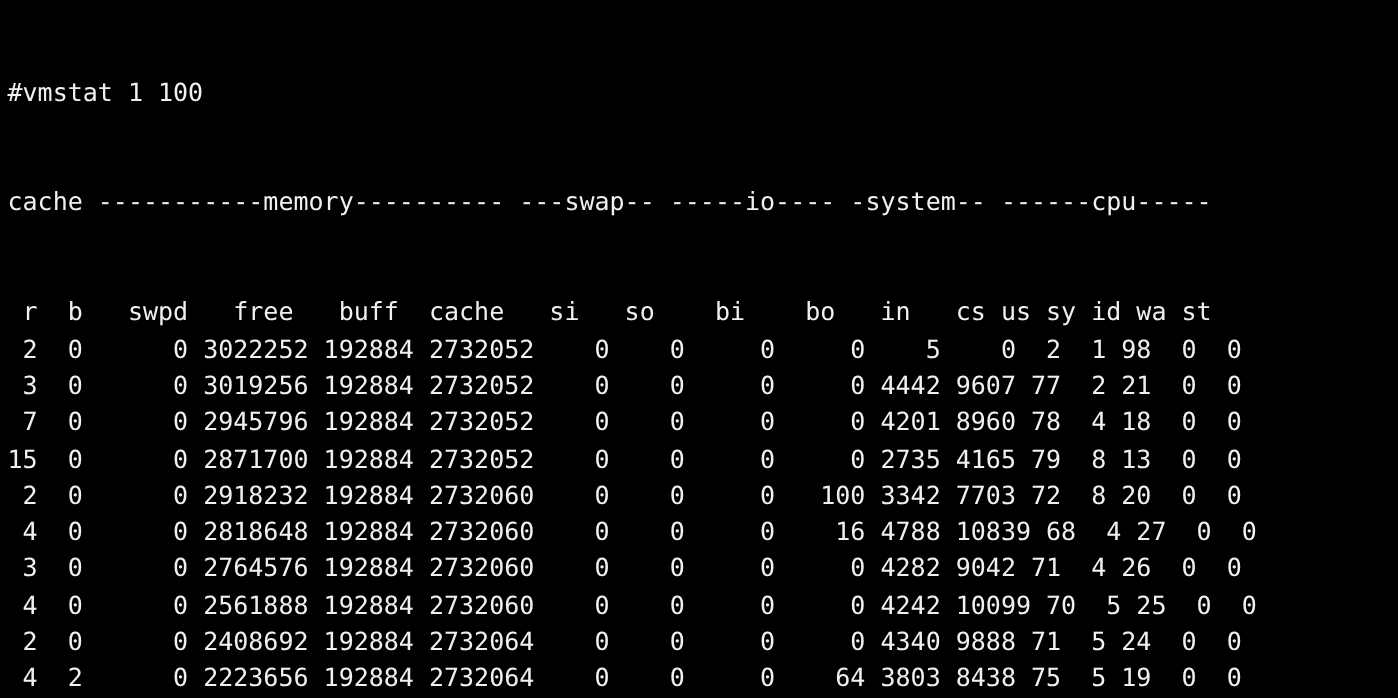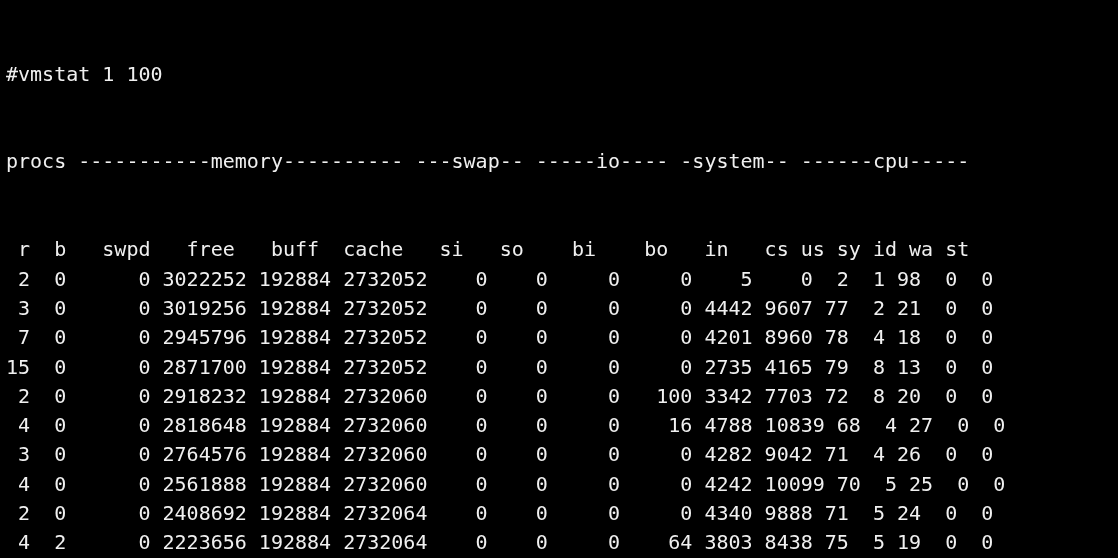--- a/index.html
+++ b/index.html
@@ -28,15 +28,15 @@
   .line {
     height: 29.3px;
     white-space: pre;
   }
 </style>
 </head>
 <body style="background: rgb(0, 0, 0);">
 
 <div class="terminal" style="background: rgb(0, 0, 0); color: rgb(240, 240, 240);">
   <div class="line">#vmstat 1 100</div>
-  <div class="line">procs -----------memory---------- ---swap-- -----io---- -system-- ------cpu-----</div>
+  <div class="line">cache -----------memory---------- ---swap-- -----io---- -system-- ------cpu-----</div>
   <div id="vmstat-output"><div class="line"> r  b   swpd   free   buff  cache   si   so    bi    bo   in   cs us sy id wa st</div><div class="line"> 2  0      0 3022252 192884 2732052    0    0     0     0    5    0  2  1 98  0  0</div><div class="line"> 3  0      0 3019256 192884 2732052    0    0     0     0 4442 9607 77  2 21  0  0</div><div class="line"> 7  0      0 2945796 192884 2732052    0    0     0     0 4201 8960 78  4 18  0  0</div><div class="line">15  0      0 2871700 192884 2732052    0    0     0     0 2735 4165 79  8 13  0  0</div><div class="line"> 2  0      0 2918232 192884 2732060    0    0     0   100 3342 7703 72  8 20  0  0</div><div class="line"> 4  0      0 2818648 192884 2732060    0    0     0    16 4788 10839 68  4 27  0  0</div><div class="line"> 3  0      0 2764576 192884 2732060    0    0     0     0 4282 9042 71  4 26  0  0</div><div class="line"> 4  0      0 2561888 192884 2732060    0    0     0     0 4242 10099 70  5 25  0  0</div><div class="line"> 2  0      0 2408692 192884 2732064    0    0     0     0 4340 9888 71  5 24  0  0</div><div class="line"> 4  2      0 2223656 192884 2732064    0    0     0    64 3803 8438 75  5 19  0  0</div><div class="line"> 1  0      0 2102620 192884 2732068    0    0     0     4 21705 42496 78  7 15  0  0</div></div>
 </div>
 
 </body></html>

